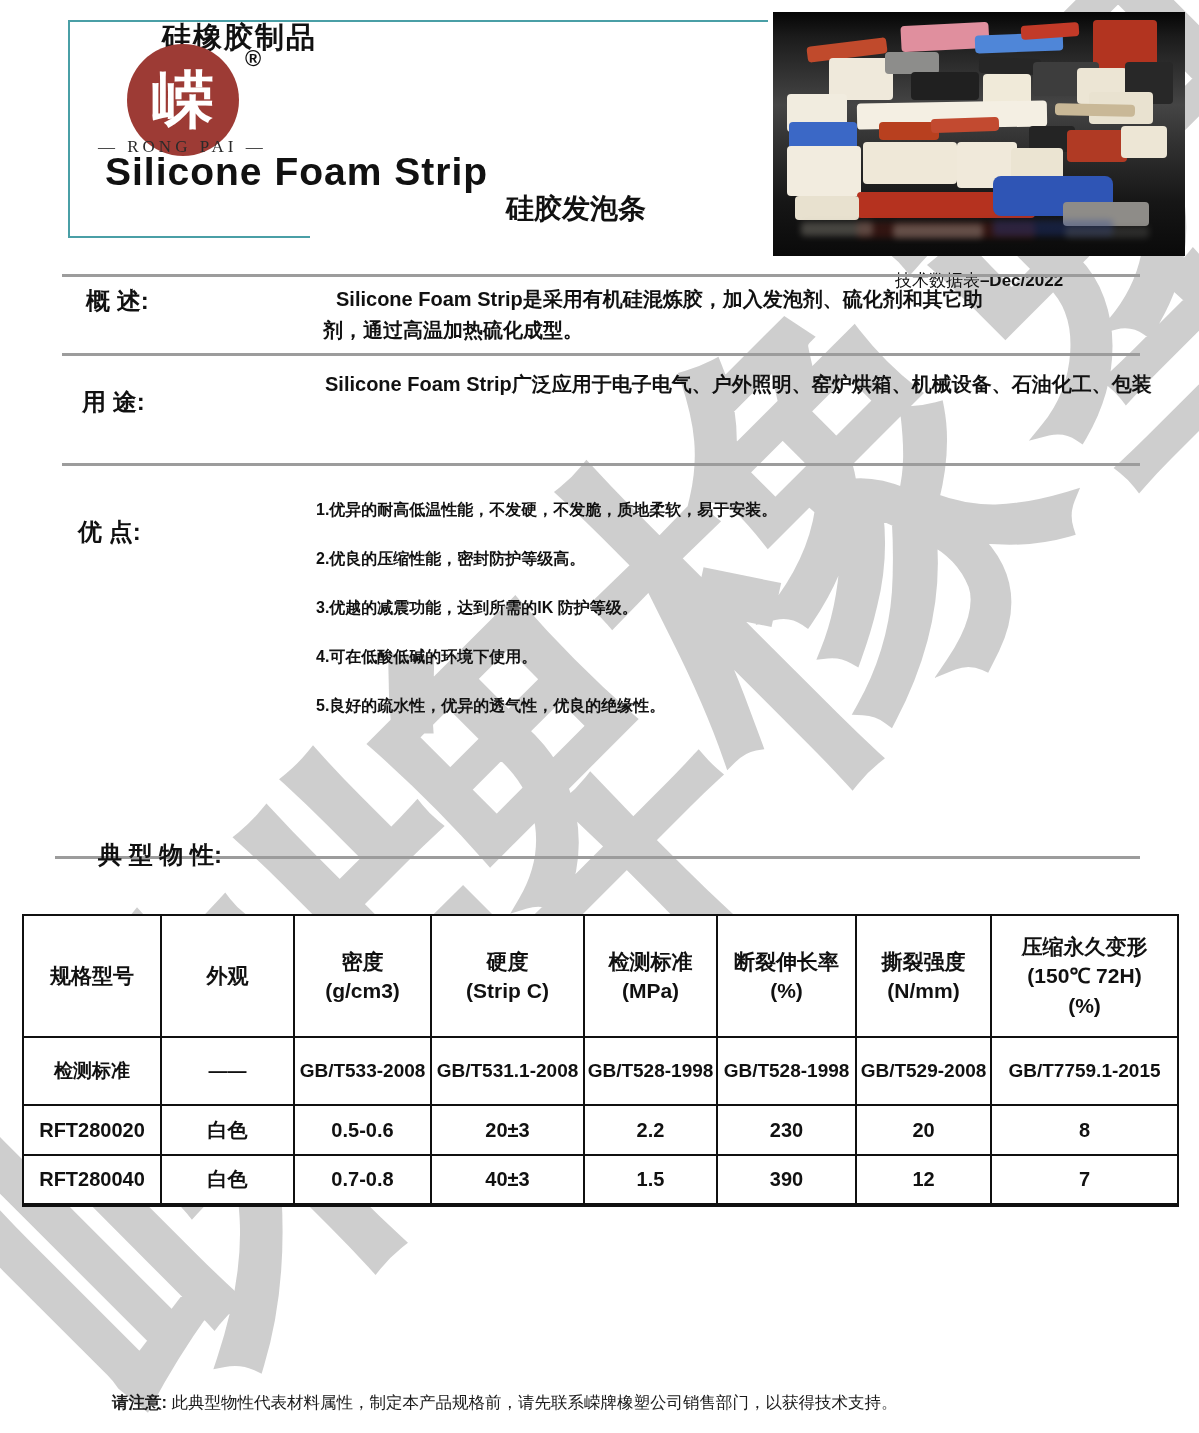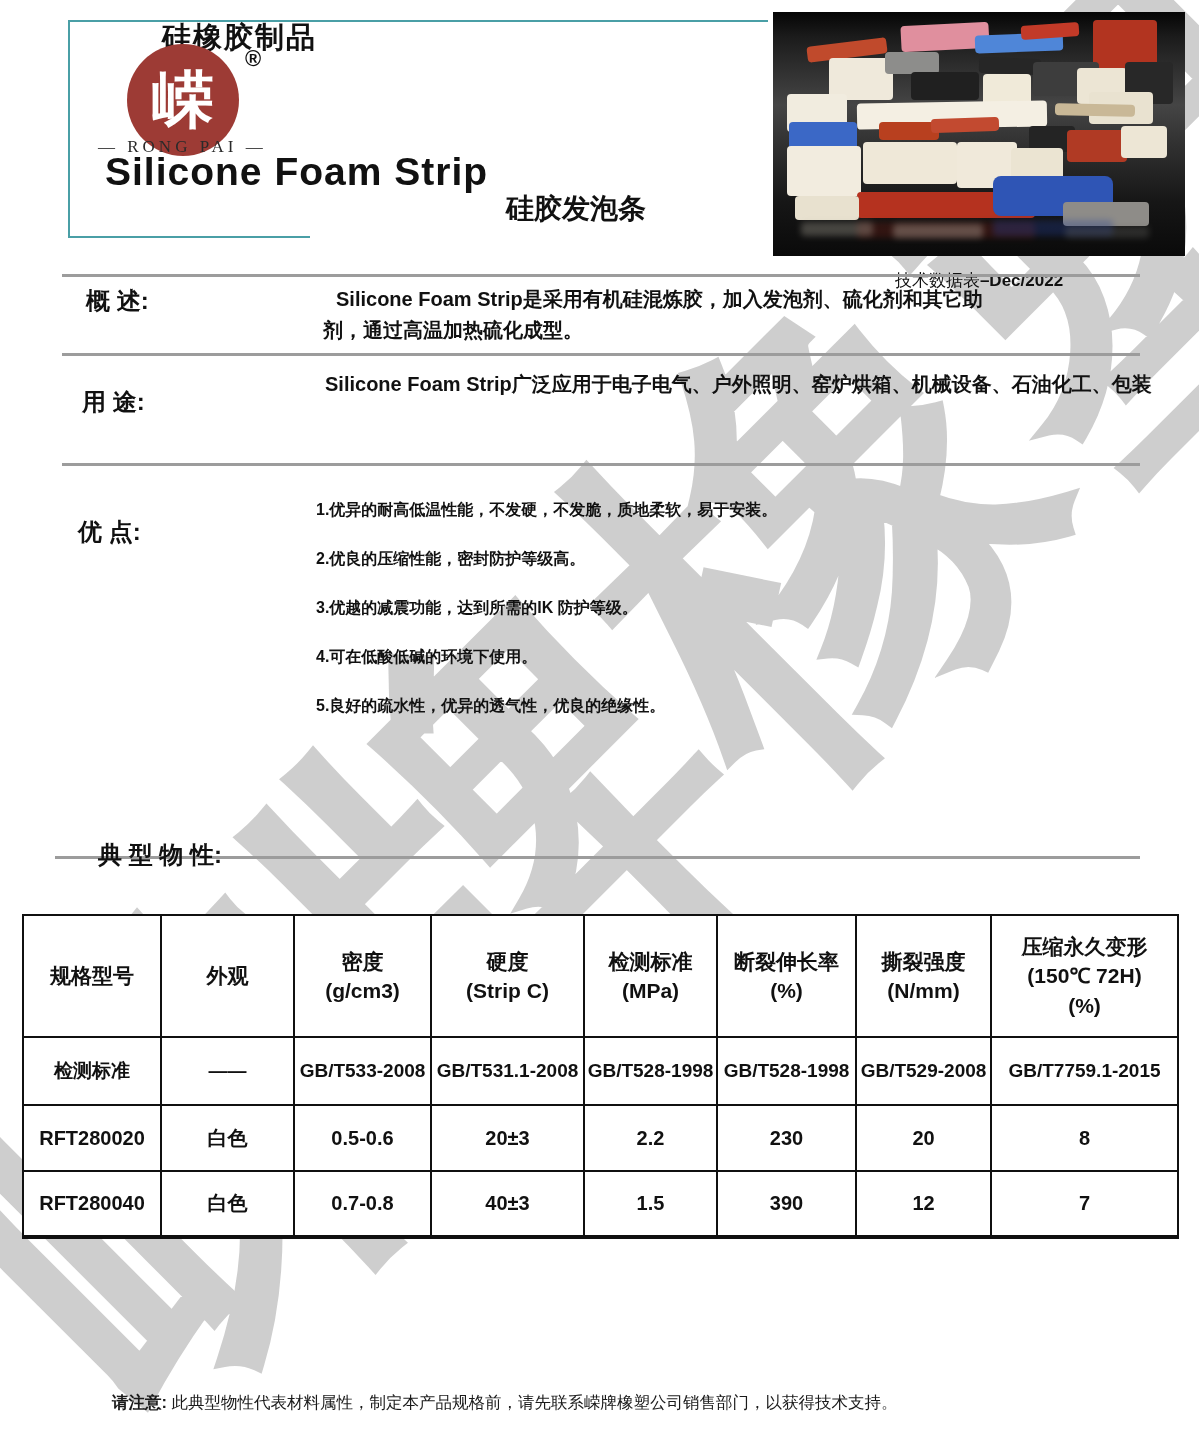--- a/index.html
+++ b/index.html
@@ -46,21 +46,21 @@
   .adv-list div { font-size:16px; font-weight:700; white-space:nowrap; }
 
   
   table.props { position:absolute; left:22px; top:914px; width:1155px; border-collapse:collapse;
                 table-layout:fixed; background:#fff; z-index:2;
                 border:2px solid #101010; border-bottom:4px solid #101010; }
   table.props td { border:2px solid #101010; text-align:center; vertical-align:middle;
                    font-weight:700; padding:0 2px; overflow:hidden; }
   tr.th-row td { height:122px; font-size:21px; line-height:1.4; }
   tr.std-row td { height:68px; font-size:19px;text-align:center; }
-  tr.data-row td { height:66px; font-size:20px; }
+  tr.data-row td { height:50px; font-size:20px; }
 
   
   .note { position:absolute; left:112px; top:1392px; font-size:16.5px; color:#1a1a1a; z-index:1; white-space:nowrap; }
   .note .lbl { font-weight:700; }
 </style>
 </head>
 <body>
 
 <div class="page">
 

